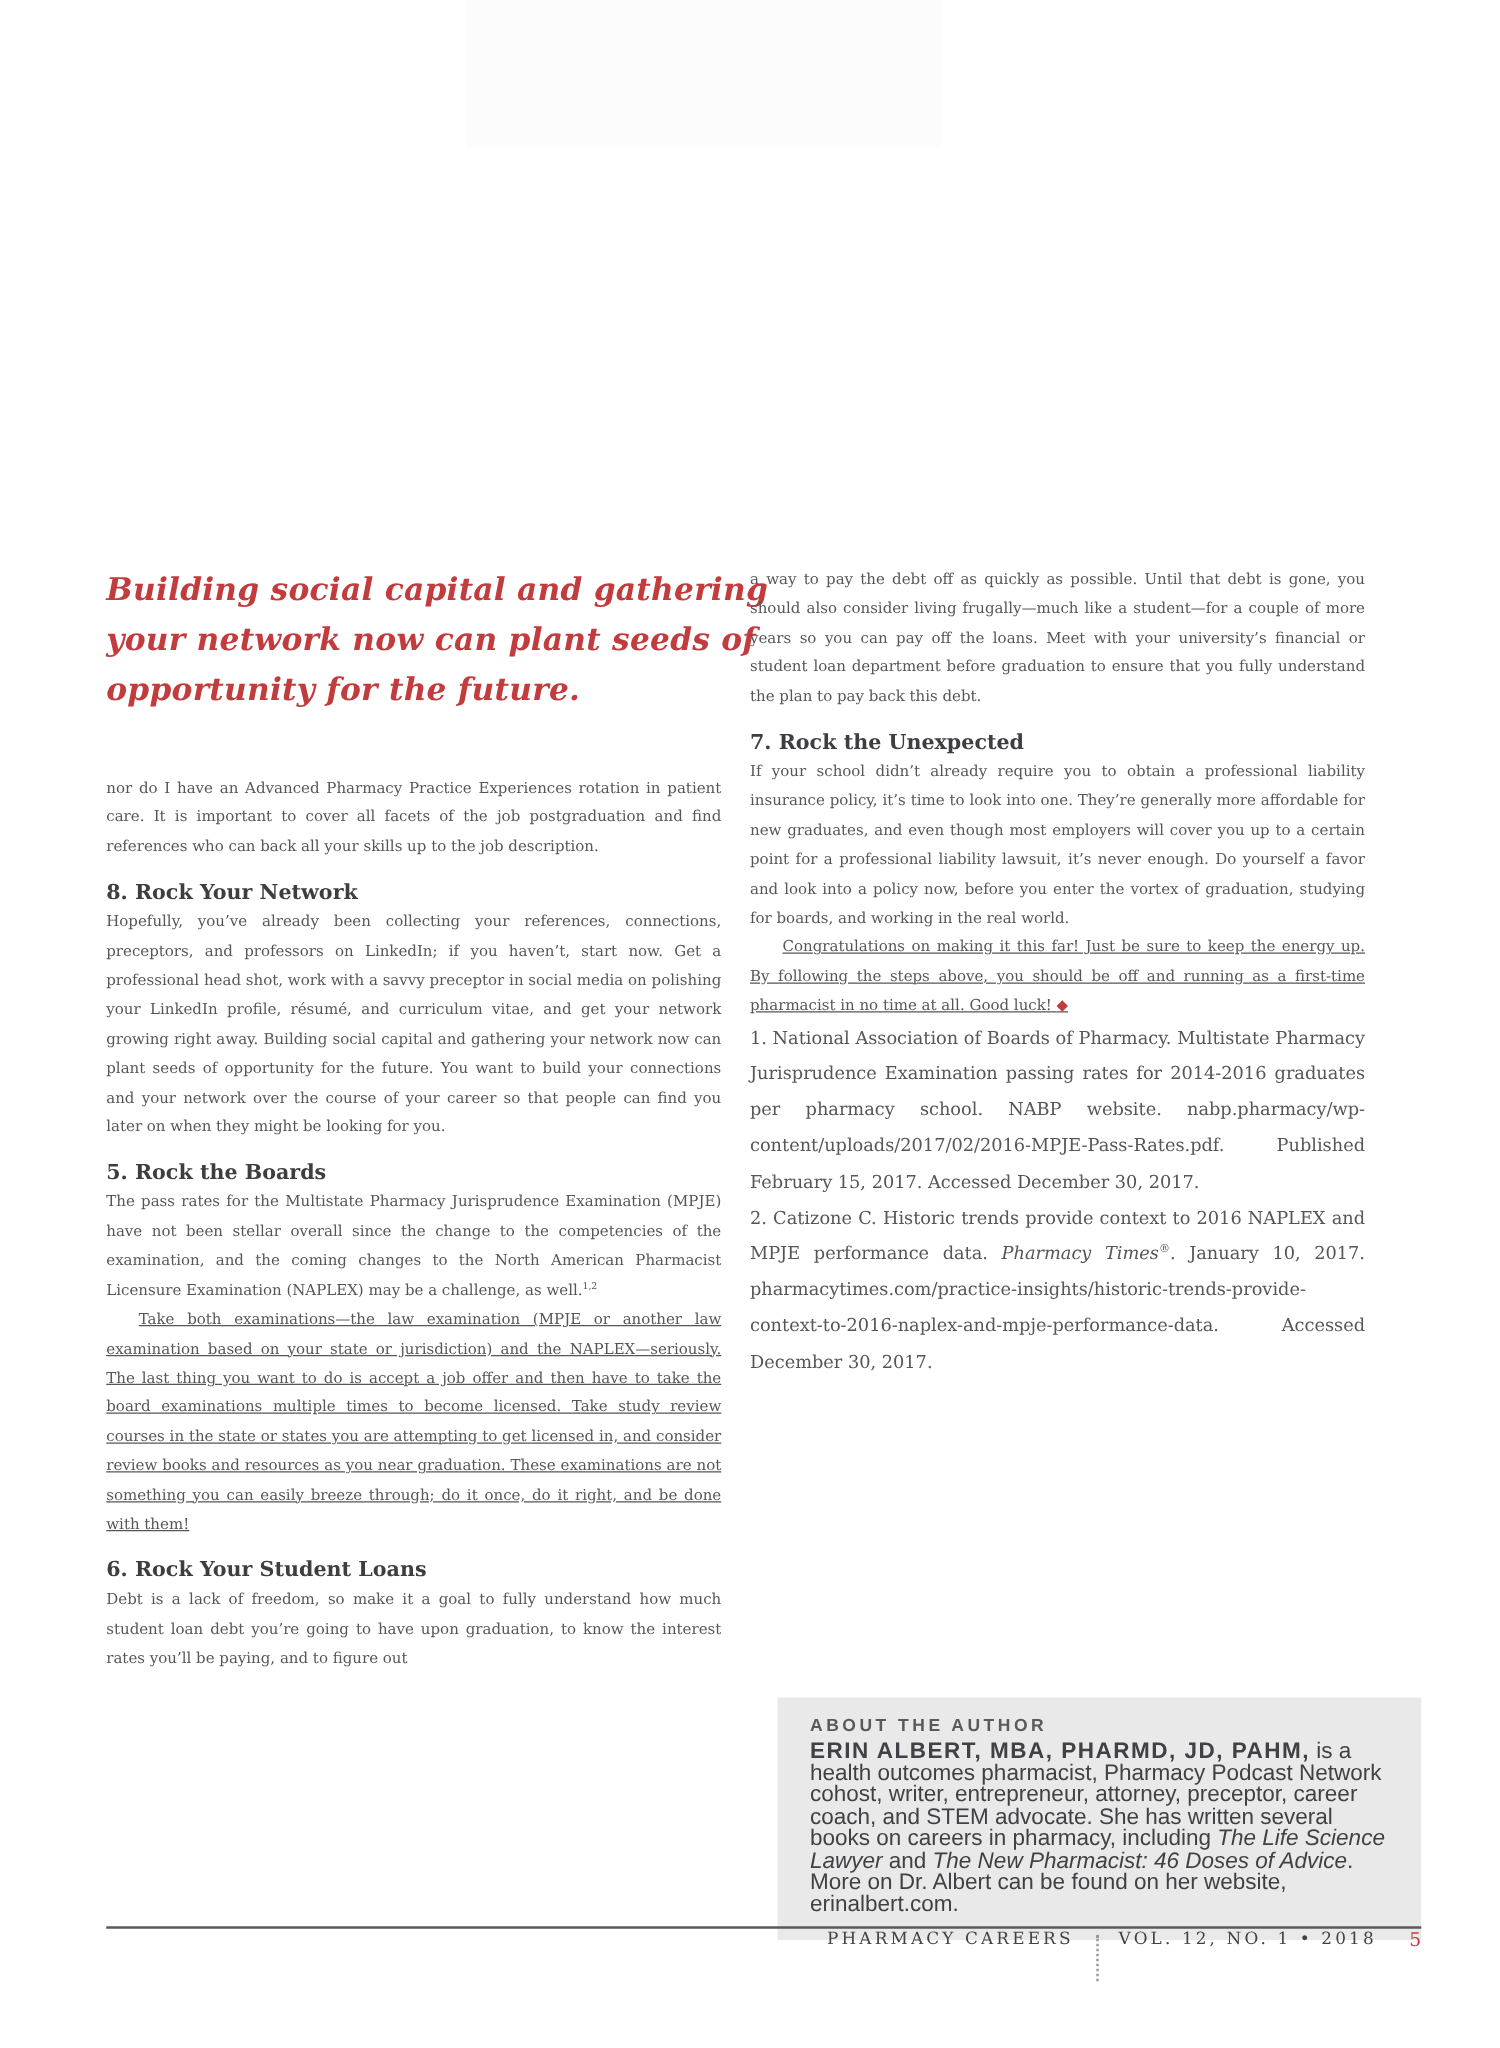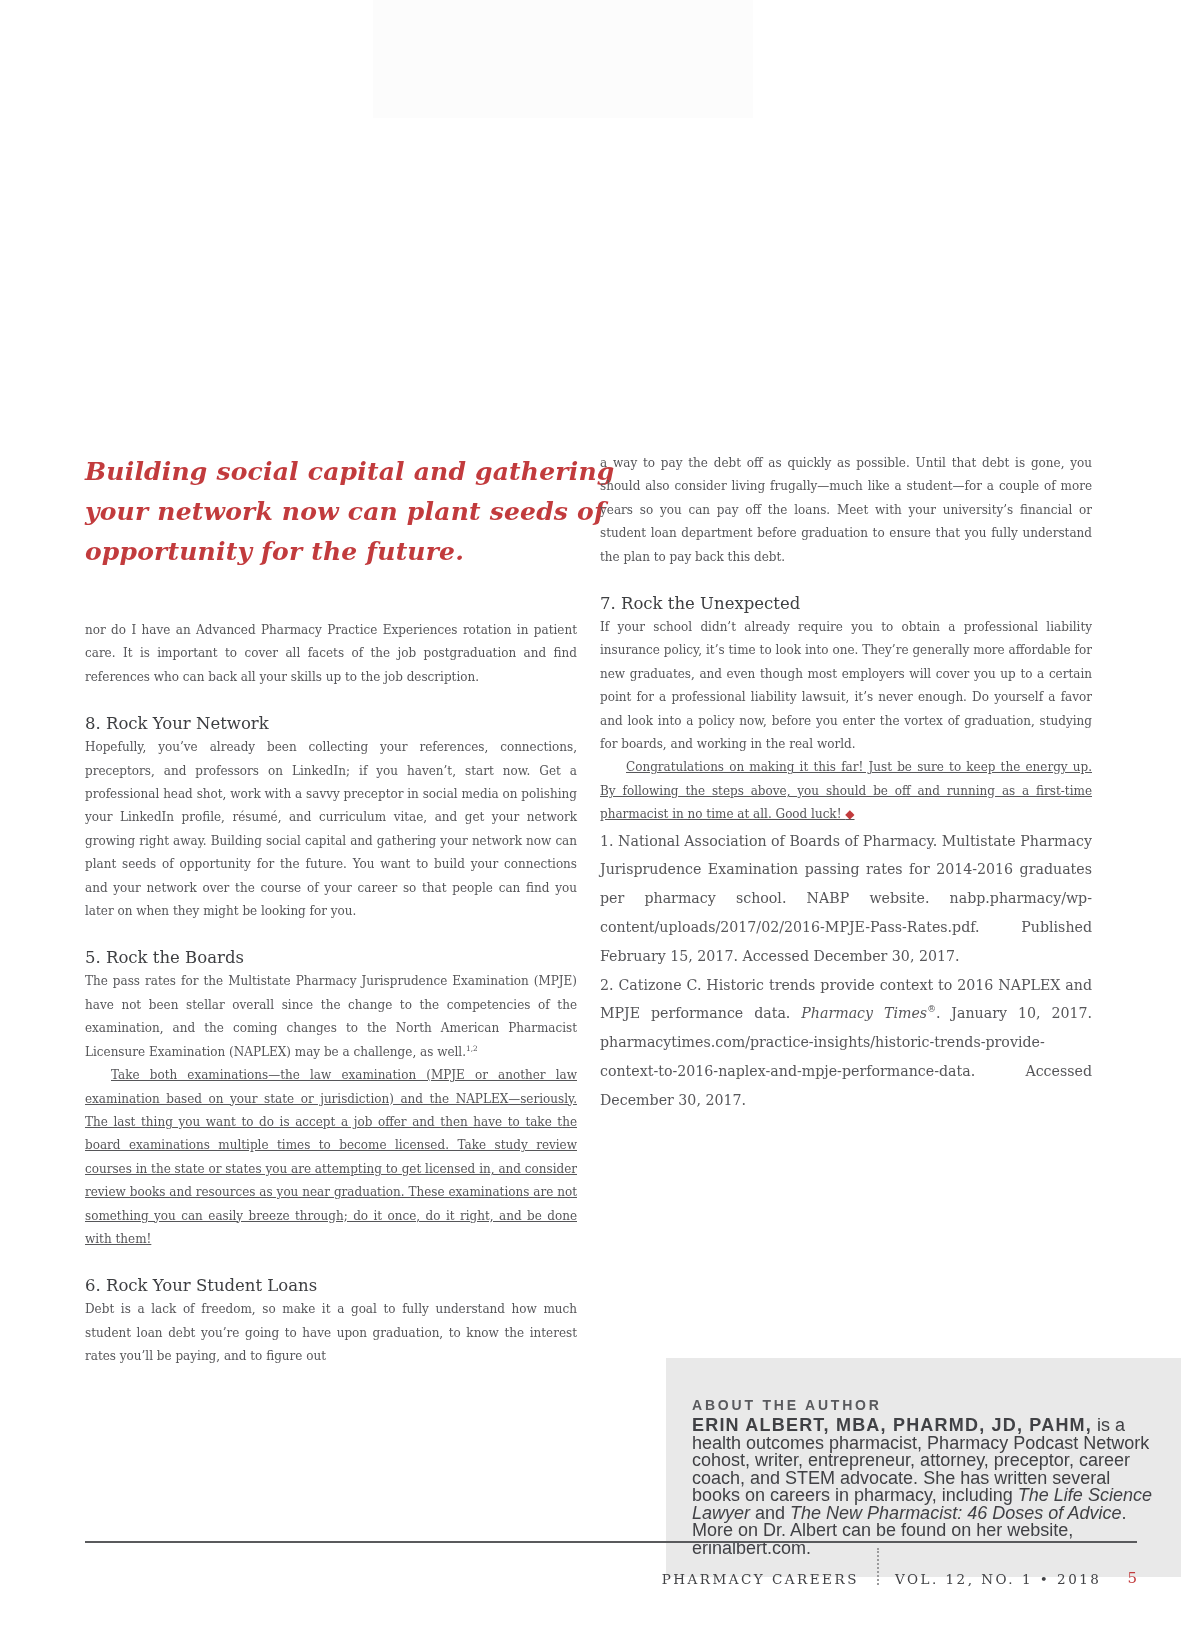--- a/index.html
+++ b/index.html
@@ -35,58 +35,57 @@
   }
   .pq-line{display:block;white-space:nowrap;}
   .body-para{
     margin:0;
     font-size:12px;line-height:23.4px;
     color:var(--body-ink);
     text-align:justify;
   }
   .indent{text-indent:26px;text-decoration:underline;}
   .section-heading{
-    margin:23px 0 1px 0;
+    margin:13px 0 1px 0;
     font-size:16.5px;line-height:23px;
-    font-weight:normal;color:var(--heading-ink);
+    font-weight:bold;color:var(--heading-ink);
   }
   .refs-title{
     margin:38px 0 10px 0;
     font-size:15.5px;letter-spacing:0.4px;
     font-weight:bold;color:var(--accent);
   }
   .ref{
     margin:0;
     font-size:14.2px;line-height:28.8px;
     color:var(--body-ink);
     text-align:justify;
     overflow-wrap:break-word;
   }
   .seg-i{font-style:italic;}
   .seg-sup{vertical-align:super;font-size:0.62em;line-height:0;}
   .seg-red{color:var(--accent);}
   .seg-bspace{font-weight:bold;letter-spacing:1.2px;}
   .about-box{
     position:absolute;left:22px;top:906px;width:515px;
     background:var(--about-bg);
-    padding:39px 26px 20px 26px;
+    padding:14px 26px 20px 26px;
     font-family:"Liberation Sans", sans-serif;
-    margin-left:44px;
   }
   .about-title{
     font-weight:bold;font-size:14px;letter-spacing:2.8px;
     color:#595a5e;margin:0 0 4px 0;
   }
   .about-body{
     font-size:18px;line-height:17.5px;color:#404145;
   }
   .footer{
     position:absolute;left:85px;top:1541px;width:1052px;height:46px;
     border-top:2px solid #595a5c;
-    display:flex;justify-content:flex-end;align-items:flex-end;
+    display:flex;justify-content:flex-end;align-items:flex-start;
   }
   .footer-journal,.footer-issue{
     font-size:13.5px;letter-spacing:2.5px;color:var(--footer-ink);
   }
   .footer-sep{
     align-self:stretch;width:0;
     border-left:2px dotted #9a9a9b;
     margin:5px 16px 2px 18px;
   }
   .footer-page{

